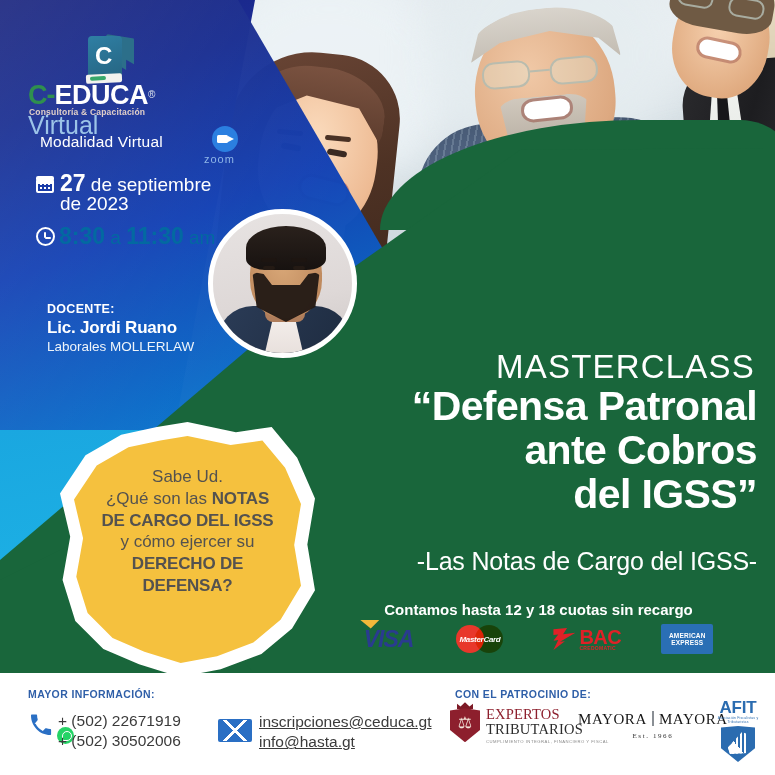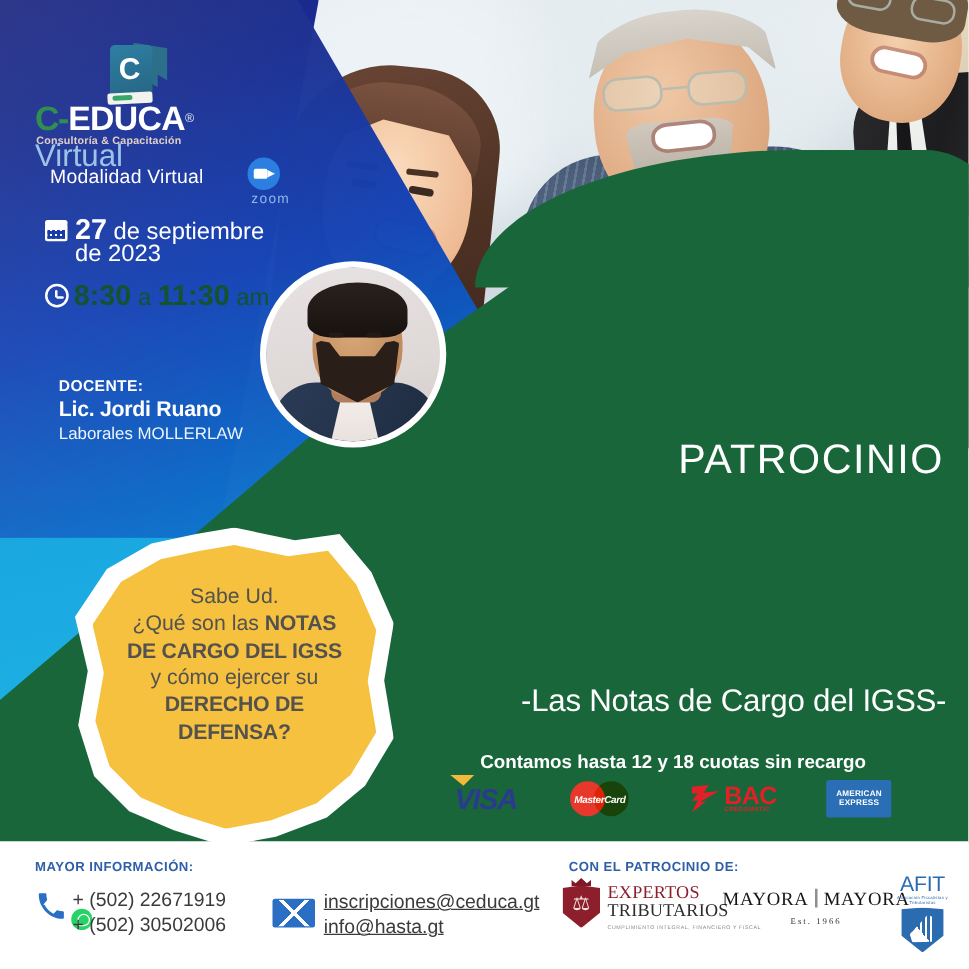--- a/index.html
+++ b/index.html
@@ -258,21 +258,21 @@
   .lt-educa { font-size: 27px; font-weight: 700; color: #ffffff; letter-spacing: -0.5px; }
   .lt-reg { font-size: 10px; color: #dfe6ef; vertical-align: super; }
   .lt-virtual { font-size: 25px; color: #9cc4e8; font-weight: 400; letter-spacing: 0px; }
   .lt-sub { position: absolute; left: 1px; top: 27px; font-size: 8.5px; font-weight: 700; color: #e0cfc9; letter-spacing: .2px; }
 
   
   .modalidad {
     position: absolute; left: 40px; top: 133px; font-size: 15.5px;
     color: #ffffff; letter-spacing: .2px;
   }
-  .zoom-badge { position: absolute; left: 190px; top: 126px; width: 42px; height: 40px; text-align: right; }
+  .zoom-badge { position: absolute; left: 204px; top: 126px; width: 42px; height: 40px; text-align: left; }
   .zoom-circle {
     width: 26px; height: 26px; border-radius: 50%; background: #2b7fe0;
     margin: 0 auto; position: relative;
   }
   .zoom-cam {
     position: absolute; left: 5px; top: 9px; width: 11px; height: 8px;
     background: #ffffff; border-radius: 1.5px;
   }
   .zoom-cam:after {
     content:""; position:absolute; left: 11px; top: 1px;
@@ -291,21 +291,21 @@
                 repeating-linear-gradient(0deg,#1a3ca8 0 2px, transparent 2px 4px);
   }
   .date-l1 { position: absolute; left: 24px; top: 0px; font-size: 19px; color: #ffffff; white-space: nowrap; }
   .date-l1 b { font-size: 23px; font-weight: 700; }
   .date-l2 { position: absolute; left: 24px; top: 23px; font-size: 19px; color: #ffffff; }
 
   .timeline { position: absolute; left: 36px; top: 224px; width: 240px; }
   .clock-icon { position: absolute; left: 0px; top: 3px; width: 19px; height: 19px; border: 2.4px solid #ffffff; border-radius: 50%; }
   .clock-icon:before { content:""; position:absolute; left: 6px; top: 3px; width: 2px; height: 6px; background: #fff; border-radius: 1px; }
   .clock-icon:after { content:""; position:absolute; left: 7px; top: 8px; width: 6px; height: 2px; background: #fff; border-radius: 1px; }
-  .time-txt { position: absolute; left: 23px; top: -1px; font-size: 19px; color: #14532d; white-space: nowrap; }
+  .time-txt { position: absolute; left: 23px; top: -1px; font-size: 19px; color: #0369a1; white-space: nowrap; }
   .time-txt b { font-size: 23px; font-weight: 700; }
 
   
   .docente { position: absolute; left: 47px; top: 302px; width: 210px; }
   .doc-label { font-size: 12.5px; font-weight: 700; color: #ffffff; letter-spacing: .3px; }
   .doc-name { font-size: 17px; font-weight: 700; color: #ffffff; margin-top: 2px; letter-spacing: -.2px; }
   .doc-role { font-size: 13.5px; color: #eef4fa; line-height: 1.15; margin-top: 1px; }
 
   
   .speaker {
@@ -447,21 +447,21 @@
   .exp-t2 { font-size: 14.5px; color: #2c2c2c; font-family: "Liberation Serif", serif; letter-spacing: .2px; line-height: 1.05; }
   .exp-t3 { font-size: 4.2px; color: #8a8a8a; letter-spacing: .5px; margin-top: 2px; }
 
   .spon.may { left: 578px; top: 38px; text-align: center; }
   .may-t { font-size: 15px; color: #161616; font-family: "Liberation Serif", serif; letter-spacing: .6px; }
   .may-bar { display: inline-block; width: 2px; height: 15px; background: #8a8f95;
              vertical-align: -2px; margin: 0 5px; }
   .may-sub { font-size: 7px; color: #333; letter-spacing: 1.6px; margin-top: 4px; font-family: "Liberation Serif", serif; }
 
   .spon.afit { left: 712px; top: 26px; text-align: center; width: 52px; }
-  .afit-t { font-size: 17px; font-weight: 400; color: #2b6cb0; letter-spacing: -.2px; line-height: 1; }
+  .afit-t { font-size: 17px; font-weight: 700; color: #2b6cb0; letter-spacing: -.2px; line-height: 1; }
   .afit-sub { font-size: 3.4px; color: #2b6cb0; letter-spacing: .2px; }
   .afit-shield { width: 34px; height: 36px; margin: 2px auto 0; background: #2b6cb0; position: relative;
      clip-path: polygon(0 4%, 50% 0, 100% 4%, 100% 62%, 50% 100%, 0 62%); }
   .afit-shield:after { content:""; position: absolute; left: 7px; top: 6px; width: 20px; height: 22px;
      background: linear-gradient(50deg,#ffffff 0 42%, transparent 42%),
                  repeating-linear-gradient(90deg,#ffffff 0 2px, #2b6cb0 2px 4px);
      clip-path: polygon(10% 100%, 0 70%, 70% 0, 100% 10%, 100% 96%); }
 </style>
 </head>
 <body>
@@ -594,21 +594,26 @@
     <div class="badge-text">
       <div>Sabe Ud.</div>
       <div><span>¿Qué son las </span><b>NOTAS</b></div>
       <div><b>DE CARGO DEL IGSS</b></div>
       <div>y cómo ejercer su</div>
       <div><b>DERECHO DE</b></div>
       <div><b>DEFENSA?</b></div>
     </div>
   </div>
 
-  <div class="masterclass">PATROCINIO</div>
+  <div class="masterclass">MASTERCLASS</div>
+  <div class="course-title">
+    <div>“Defensa Patronal</div>
+    <div>ante Cobros</div>
+    <div>del IGSS”</div>
+  </div>
   <div class="subtitle">-Las Notas de Cargo del IGSS-</div>
 
   <div class="cuotas">Contamos hasta 12  y 18 cuotas sin recargo</div>
   <div class="pay-row">
     <div class="pay-visa">VISA</div>
     <div class="mc">
       <i class="a"></i>
       <i class="b"></i>
       <span>MasterCard</span>
     </div>

